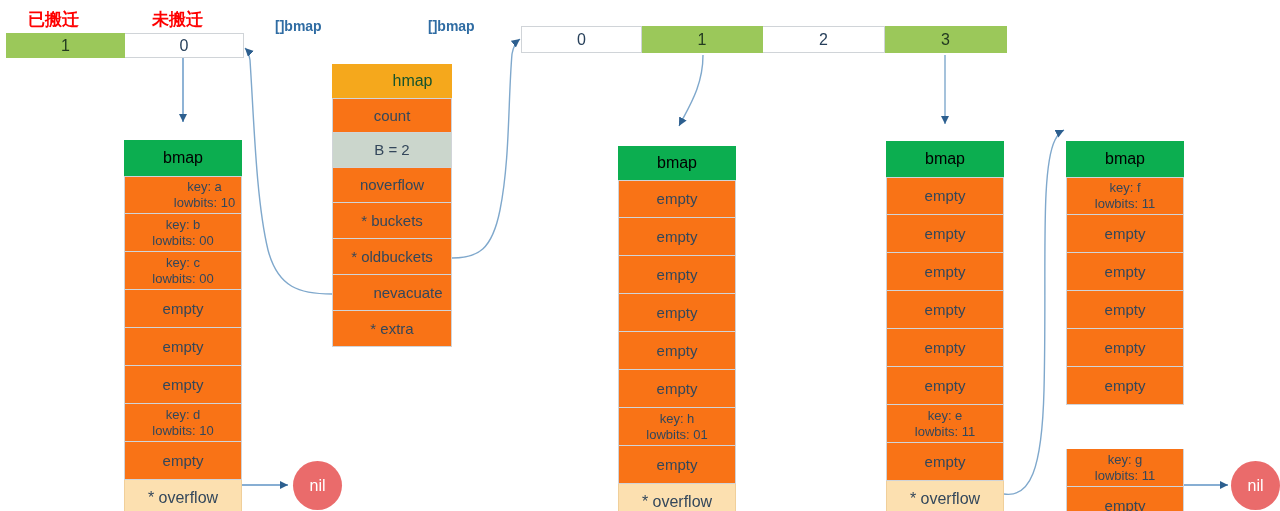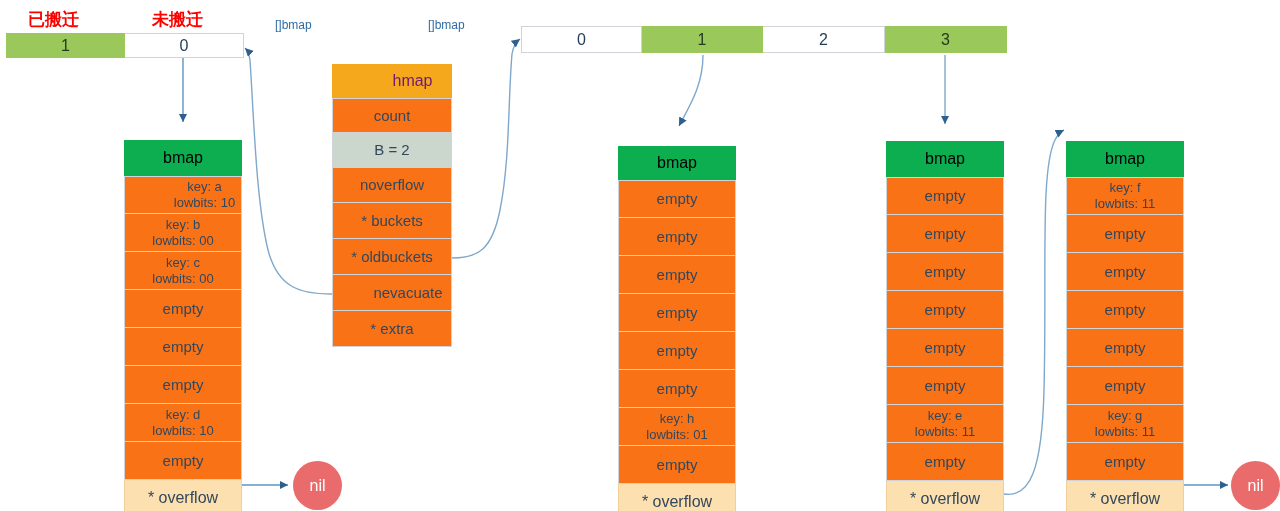--- a/index.html
+++ b/index.html
@@ -61,21 +61,21 @@
     font-size: 16px;
     border: none;
   }
   .row.bmap-head {
     background: #0cae50;
     color: #000000;
     margin-top: 13px;
   }
   .row.hmap-head {
     background: #f5a81c;
-    color: #701a75;
+    color: #14532d;
     padding-left: 41px;
   }
   .row.shaded {
     background: #cbd6cc;
   }
   .row.overflow {
     background: #fce0b0;
     border-color: #f0cf9a;
     font-size: 16px;
   }
@@ -108,22 +108,22 @@
     white-space: nowrap;
     z-index: 10;
   }
   .label.cn {
     color: #fe0000;
     font-weight: bold;
     font-size: 17px;
   }
   .label.type {
     color: #2f6ca3;
-    font-weight: normal;
-    font-size: 12px;
+    font-weight: bold;
+    font-size: 14px;
   }
 
   
   .nil {
     position: absolute;
     border-radius: 50%;
     background: #ea6b6b;
     color: #ffffff;
     display: flex;
     align-items: center;
@@ -250,21 +250,21 @@
     <div class="row head bmap-head" style="height:36px;">bmap</div>
     <div class="row first" style="height:38px;">
       <span class="sub">key: f</span>
       <span class="sub">lowbits: 11</span>
     </div>
     <div class="row" style="height:38px;">empty</div>
     <div class="row" style="height:38px;">empty</div>
     <div class="row" style="height:38px;">empty</div>
     <div class="row" style="height:38px;">empty</div>
     <div class="row" style="height:38px;">empty</div>
-    <div class="row" style="height:38px;">
+    <div class="row" style="height:38px;margin-top:44px;">
       <span class="sub">key: g</span>
       <span class="sub">lowbits: 11</span>
     </div>
     <div class="row" style="height:38px;">empty</div>
     <div class="row overflow" style="height:38px;">* overflow</div>
   </div>
 
   <div class="nil" style="left:293px; top:461px; width:49px; height:49px;">nil</div>
   <div class="nil" style="left:1231px; top:461px; width:49px; height:49px;">nil</div>
 

